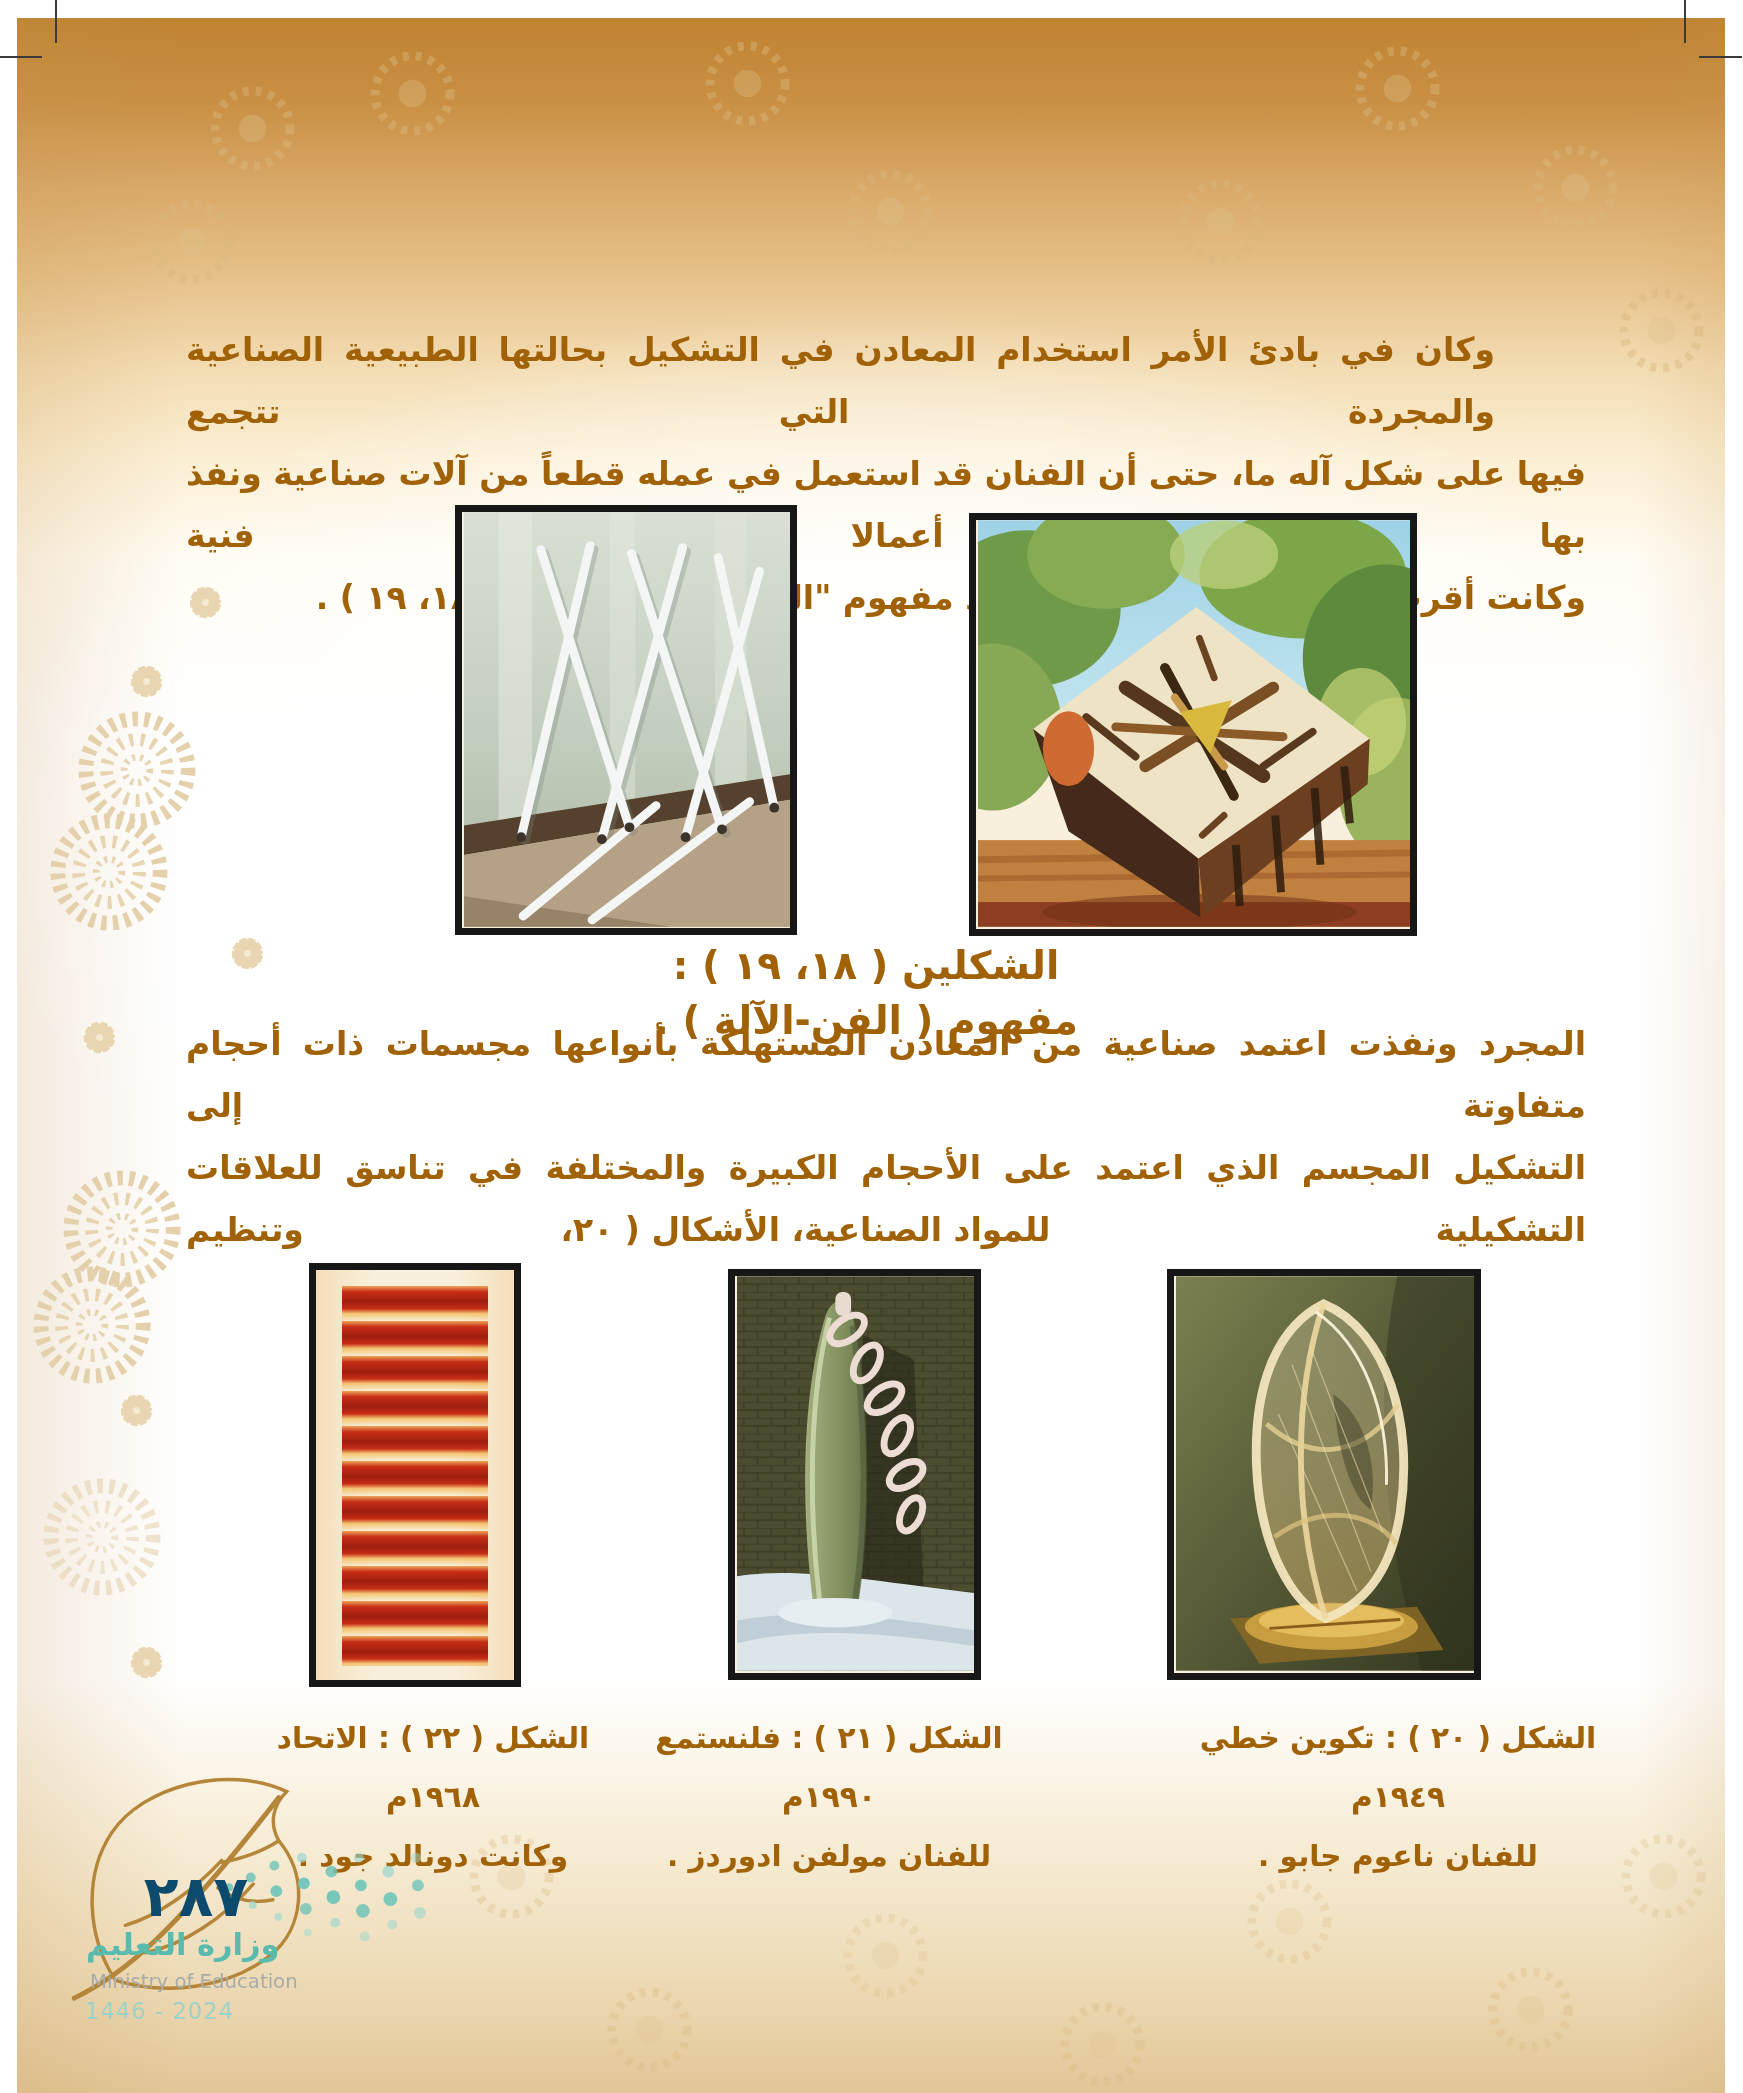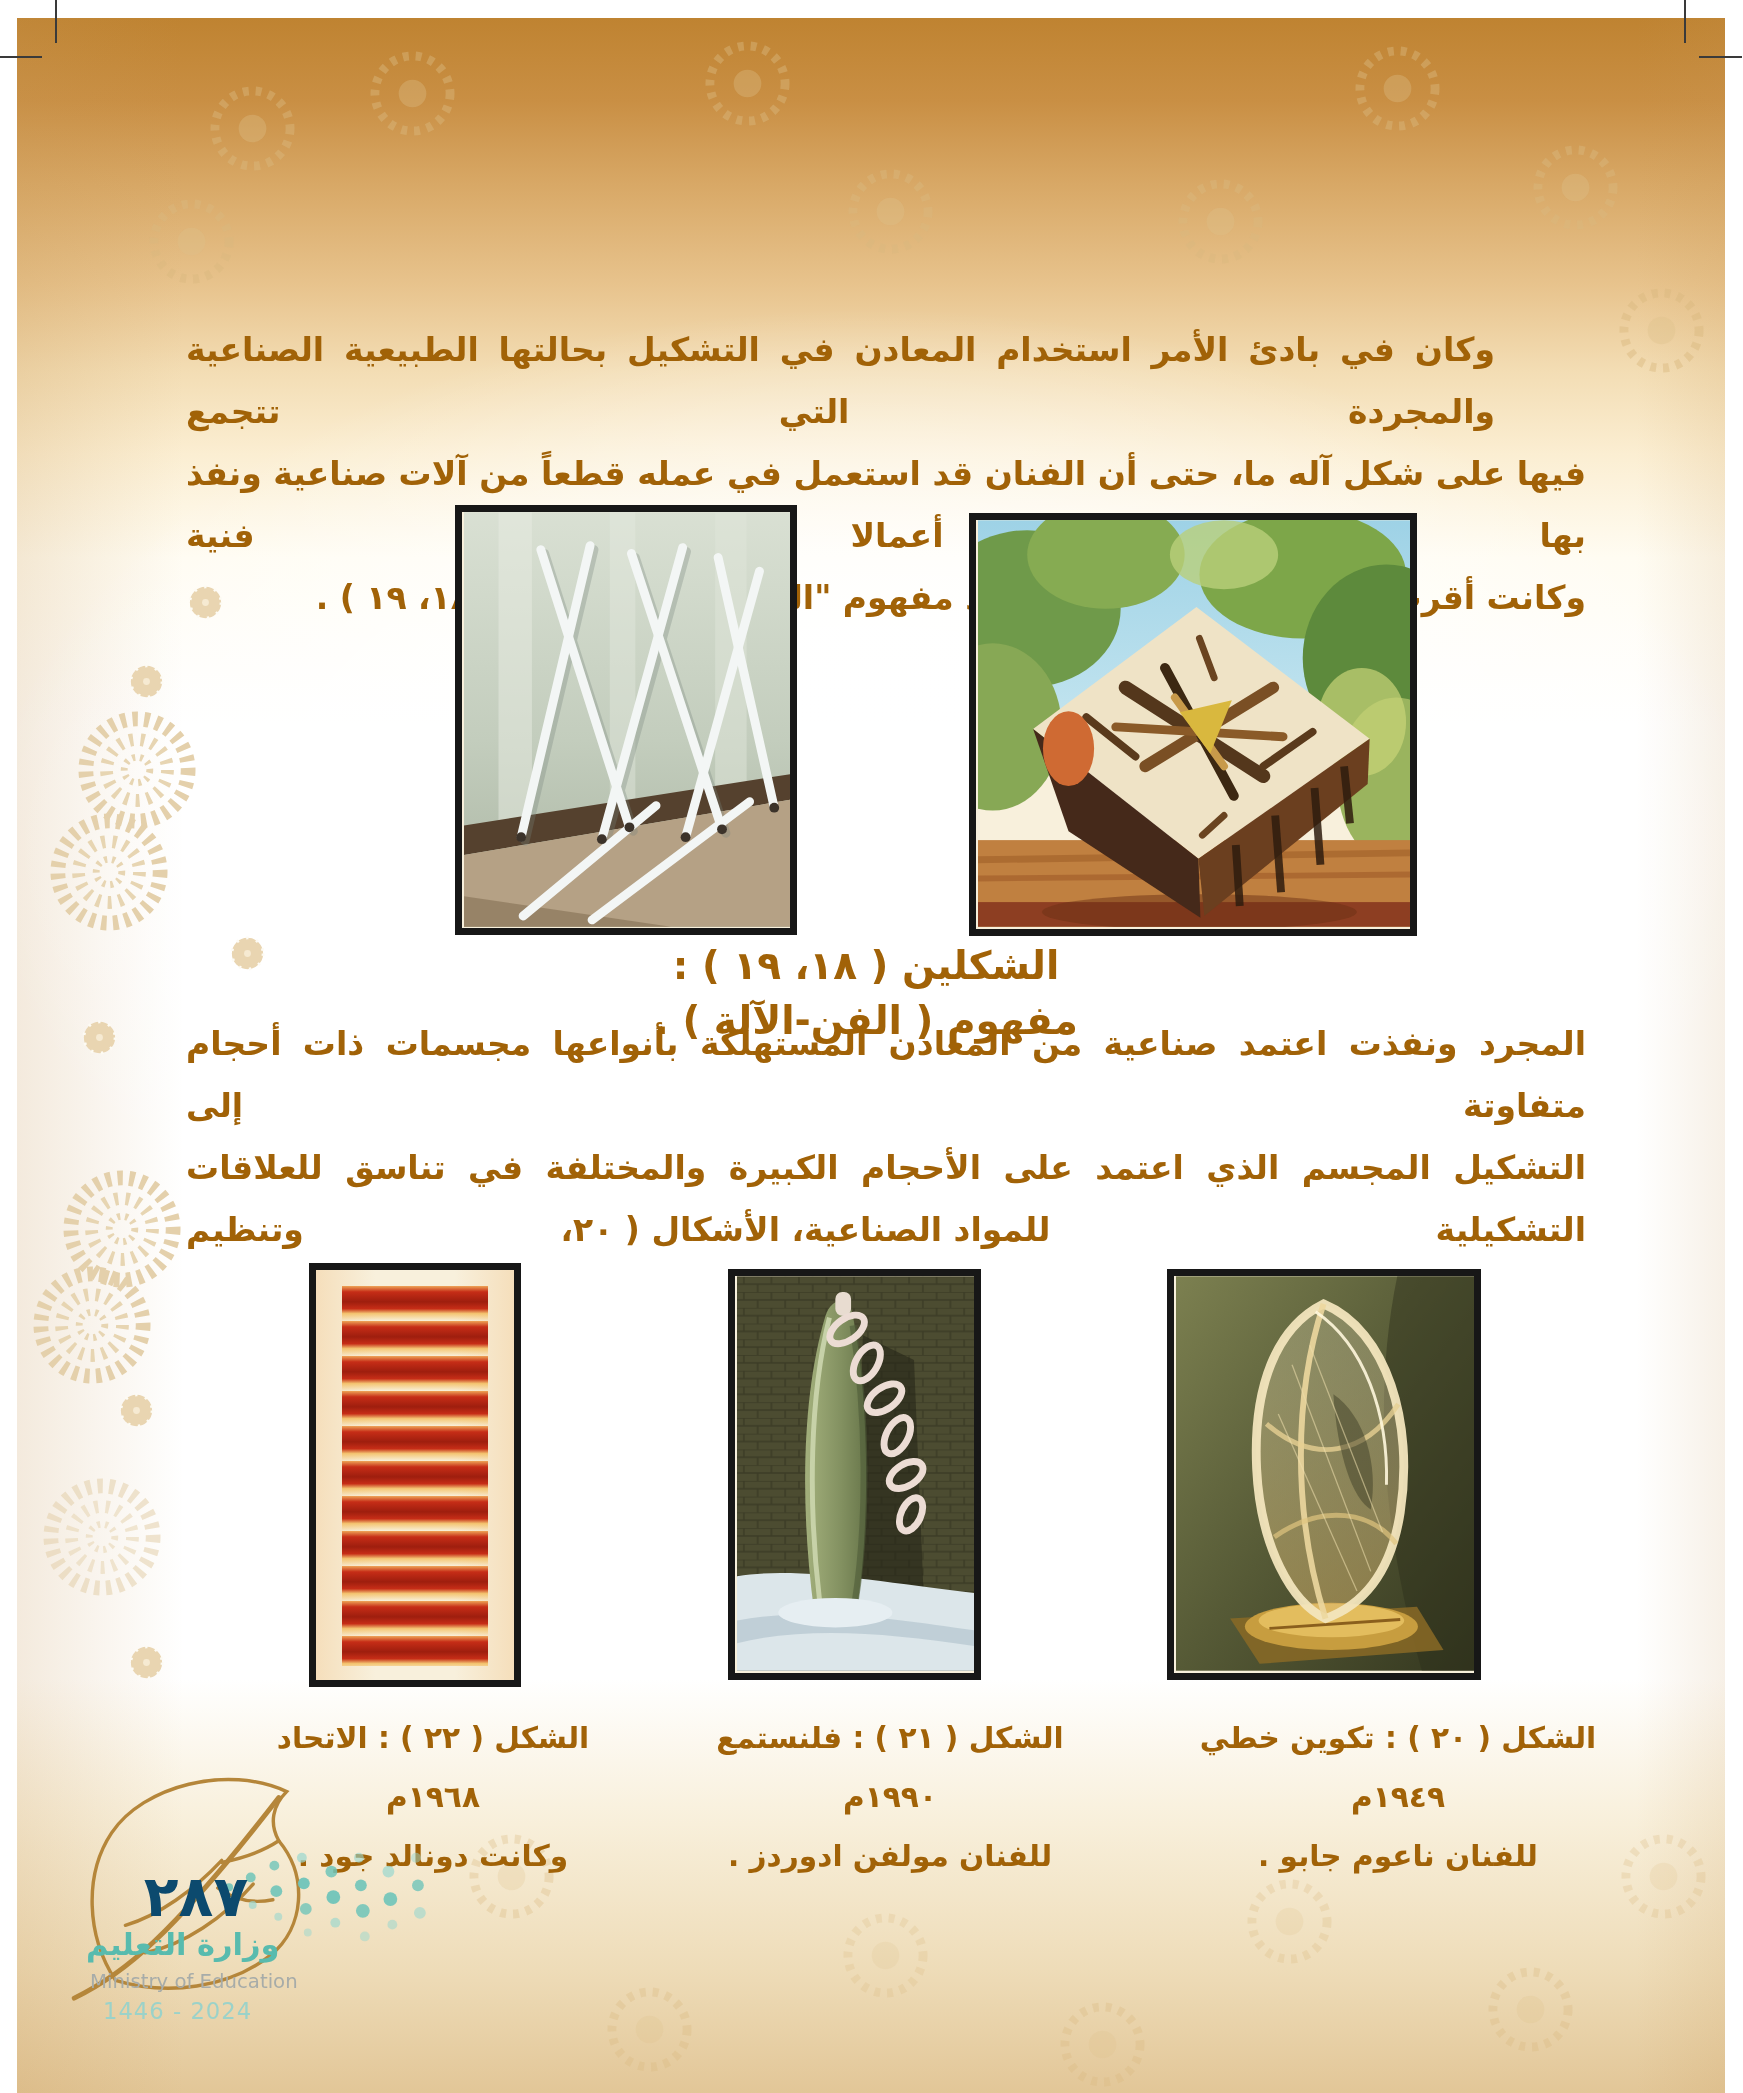--- a/index.html
+++ b/index.html
@@ -34,21 +34,21 @@
       rgba(242,177,62,.65) 27.6px, rgba(248,240,220,0) 35px);}
   .judd-bg{position:absolute;inset:0;
     background:linear-gradient(90deg, rgba(235,160,70,.22), rgba(248,240,220,0) 30%,
       rgba(248,240,220,0) 70%, rgba(235,160,70,.22)),#f8f0dc;}
   
   .footer-el{position:absolute;z-index:4;}
   .pagenum{left:138px;top:1857px;width:118px;height:79px;line-height:79px;text-align:center;
     font-size:57px;font-weight:bold;color:#0c4a6e;}
   .m-ar{left:87px;top:1927px;font-size:30.5px;font-weight:bold;color:#58bbae;letter-spacing:2px;direction:rtl;}
   .m-en{left:91px;top:1970px;font-size:19.7px;color:#a7aca9;}
-  .m-yr{left:104px;top:1998px;font-size:22.7px;color:#9bd2c9;letter-spacing:1px;}
+  .m-yr{left:86px;top:1998px;font-size:22.7px;color:#9bd2c9;letter-spacing:1px;}
 </style>
 </head>
 <body>
 
 <div class="page">
 
   <svg width="0" height="0" style="position:absolute" aria-hidden="true">
     <defs>
       <g id="sym-burst">
         <circle r="52" fill="none" stroke="#e4d0ab" stroke-width="15" stroke-dasharray="5.5 6.5"></circle>
@@ -335,21 +335,21 @@
           <line x1="136" y1="70" x2="210" y2="260"></line>
           <line x1="104" y1="140" x2="184" y2="320"></line>
       </g>
     </svg>
   </div>
 
   <div class="cap ar" style="left:227px;top:1709px;width:414px;">
     <div>الشكل ( ٢٢ ) : الاتحاد ١٩٦٨م</div>
     <div>وكانت دونالد جود .</div>
   </div>
-  <div class="cap ar" style="left:684px;top:1709px;width:414px;">
+  <div class="cap ar" style="left:623px;top:1709px;width:414px;">
     <div>الشكل ( ٢١ ) : فلنستمع ١٩٩٠م</div>
     <div>للفنان مولفن ادوردز .</div>
   </div>
   <div class="cap ar" style="left:1192px;top:1709px;width:414px;">
     <div>الشكل ( ٢٠ ) : تكوين خطي ١٩٤٩م</div>
     <div>للفنان ناعوم جابو .</div>
   </div>
 
   <svg class="footer-el" width="276" height="236" viewBox="0 0 280 240" style="left:69px;top:1768px;">
     <g fill="none" stroke="#b5863a" stroke-width="3.5" stroke-linecap="round">

